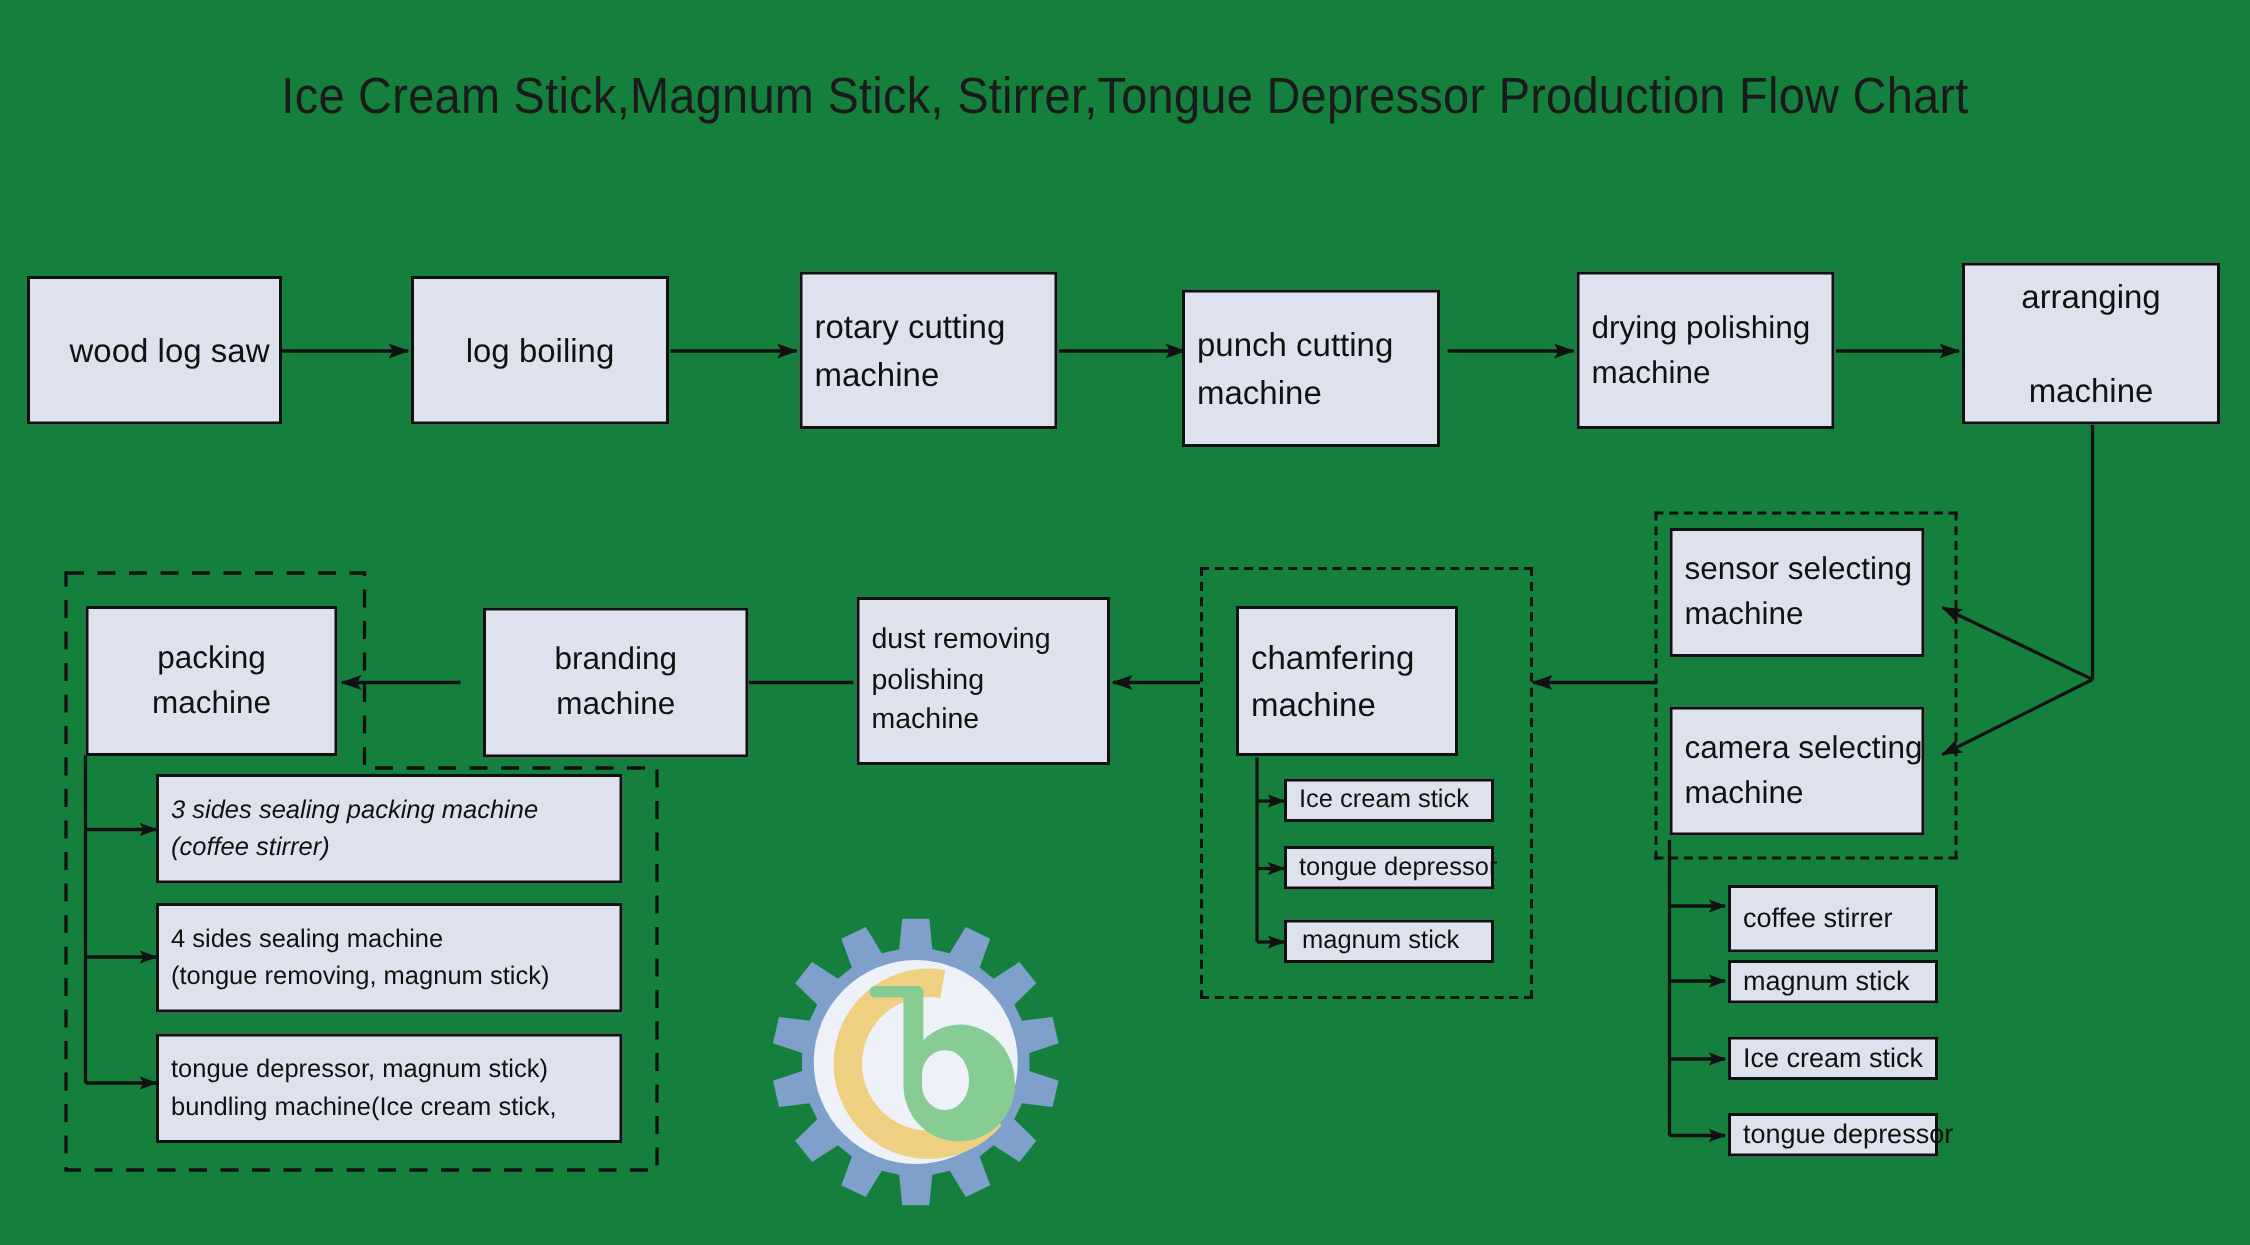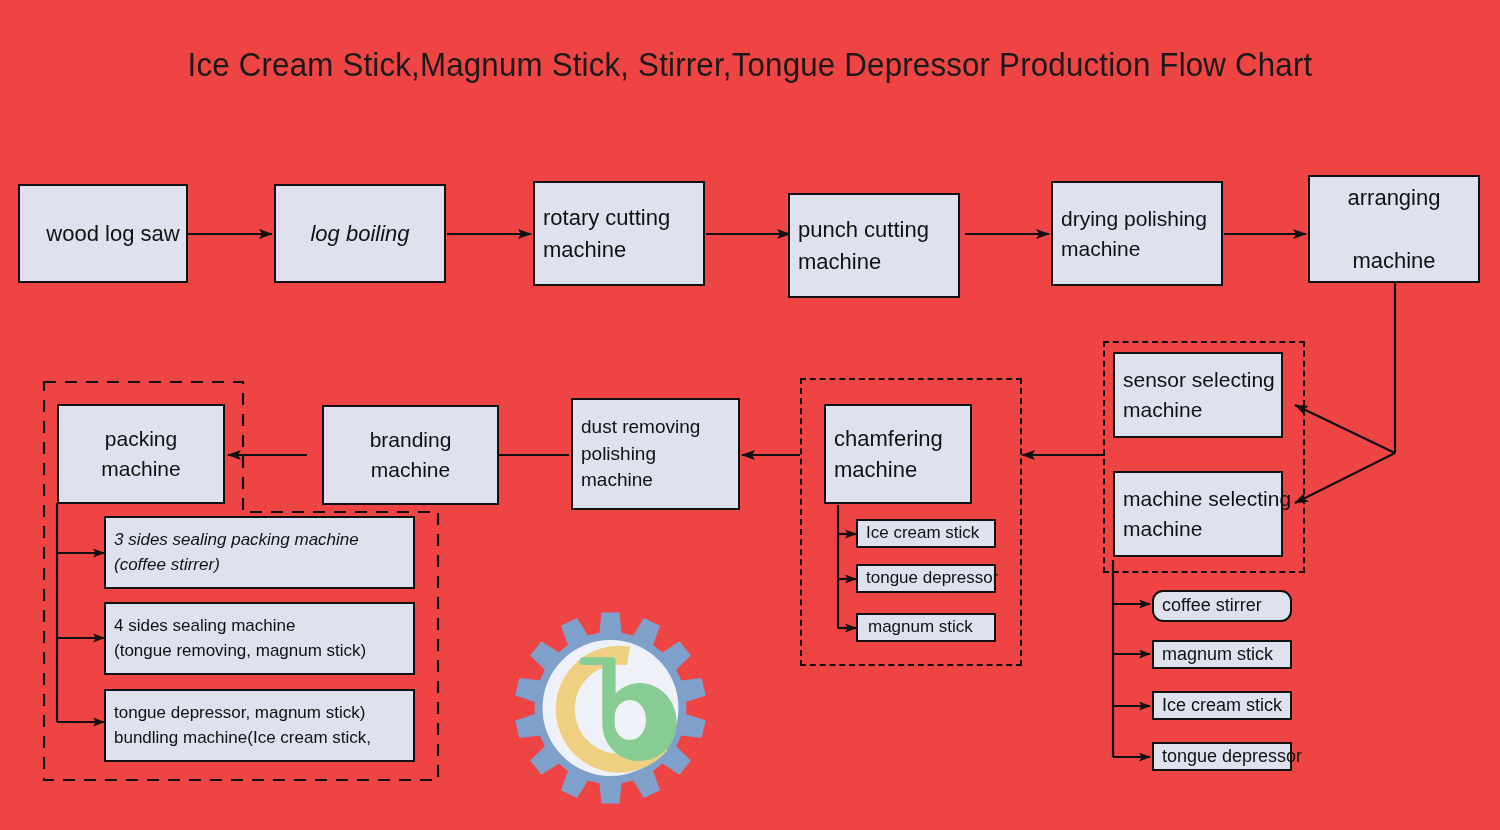--- a/index.html
+++ b/index.html
@@ -5,21 +5,21 @@
 <style>
   html, body {
     margin: 0;
     padding: 0;
     background: #dee3ef;
   }
   #stage {
     position: relative;
     width: 1500px;
     height: 830px;
-    background: #ef4444;
+    background: #15803d;
     overflow: hidden;
     font-family: "Liberation Sans", "DejaVu Sans", sans-serif;
     color: #111111;
   }
   #svg-layer {
     position: absolute;
     left: 0;
     top: 0;
     width: 1500px;
     height: 830px;
@@ -138,21 +138,21 @@
     </g>
   </svg>
 
   <div class="dashgrp" style="left:800px; top:378px; width:222px; height:288px;"></div>
   <div class="dashgrp" style="left:1103px; top:341px; width:202px; height:232px;"></div>
 
   <div class="node center f22" style="left:18px; top:184px; width:170px; height:99px;padding-left:20px;">
     <span class="ln">wood log saw</span>
   </div>
 
-  <div class="node center f22" style="left:274px; top:184px; width:172px; height:99px;font-style:italic;">
+  <div class="node center f22" style="left:274px; top:184px; width:172px; height:99px;">
     <span class="ln">log boiling</span>
   </div>
 
   <div class="node left pad-l f22" style="left:533px; top:181px; width:172px; height:105px;">
     <span class="ln">rotary cutting</span>
     <span class="ln">machine</span>
   </div>
 
   <div class="node left pad-l f22" style="left:788px; top:181px; width:172px; height:105px;margin-top:12px;">
     <span class="ln">punch cutting</span>
@@ -168,25 +168,25 @@
     <span class="ln">arranging</span>
     <span class="ln">machine</span>
   </div>
 
   <div class="node left pad-l f21" style="left:1113px; top:352px; width:170px; height:86px;">
     <span class="ln">sensor selecting</span>
     <span class="ln">machine</span>
   </div>
 
   <div class="node left pad-l f21" style="left:1113px; top:471px; width:170px; height:86px;">
-    <span class="ln">machine selecting</span>
-    <span class="ln">machine</span>
-  </div>
-
-  <div class="node left pad-l f18" style="left:1152px; top:590px; width:140px; height:32px;border-radius:11px;">
+    <span class="ln">camera selecting</span>
+    <span class="ln">machine</span>
+  </div>
+
+  <div class="node left pad-l f18" style="left:1152px; top:590px; width:140px; height:45px;">
     <span class="ln">coffee stirrer</span>
   </div>
   <div class="node left pad-l f18" style="left:1152px; top:640px; width:140px; height:29px;">
     <span class="ln">magnum stick</span>
   </div>
   <div class="node left pad-l f18" style="left:1152px; top:691px; width:140px; height:29px;">
     <span class="ln">Ice cream stick</span>
   </div>
   <div class="node left pad-l f18" style="left:1152px; top:742px; width:140px; height:29px;">
     <span class="ln">tongue depressor</span>

